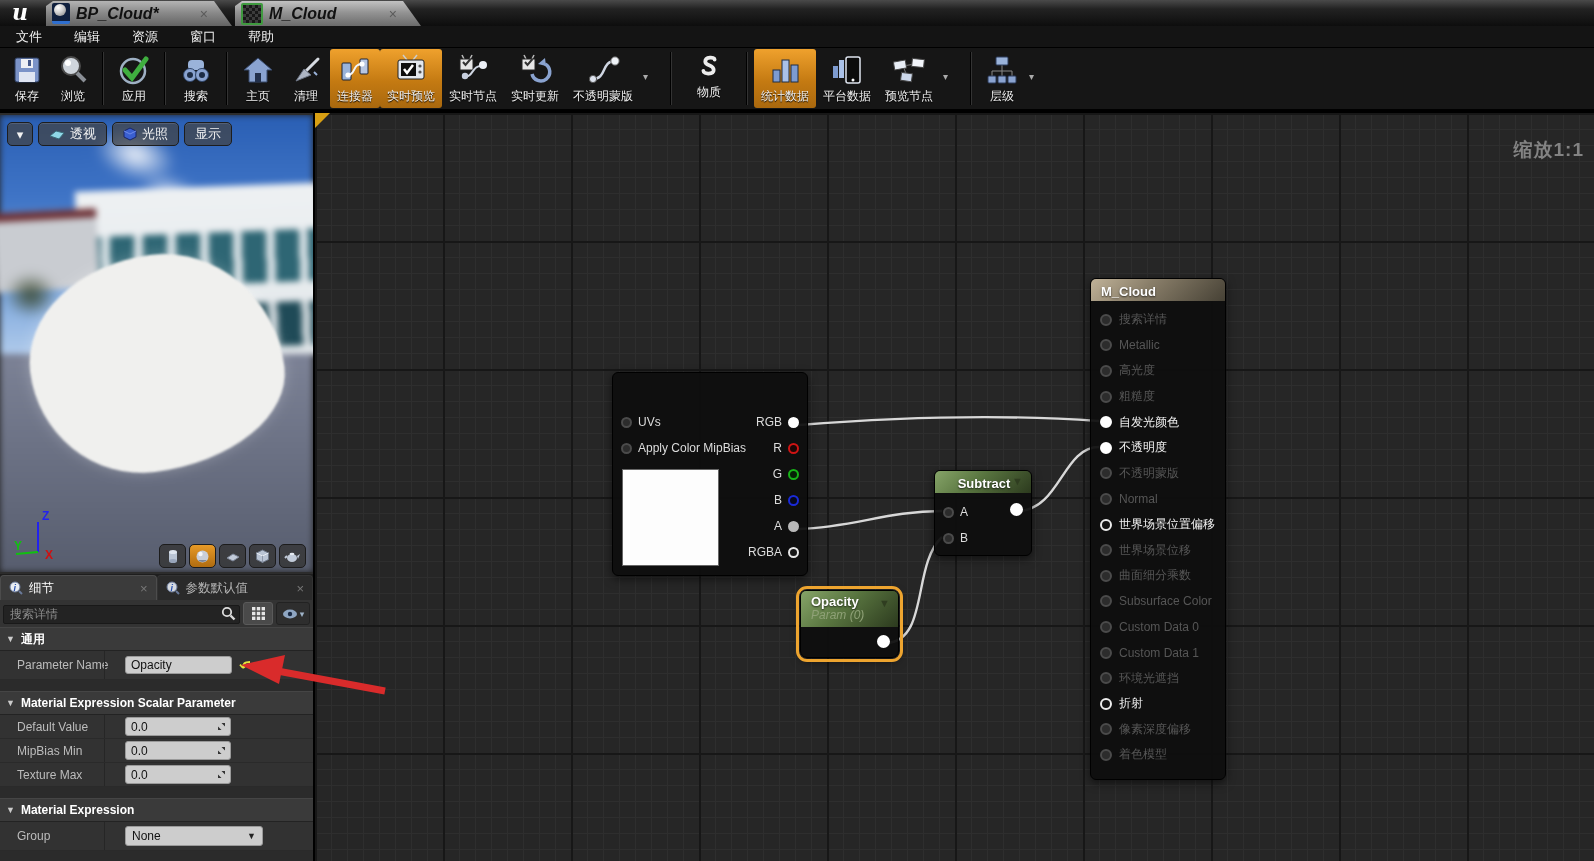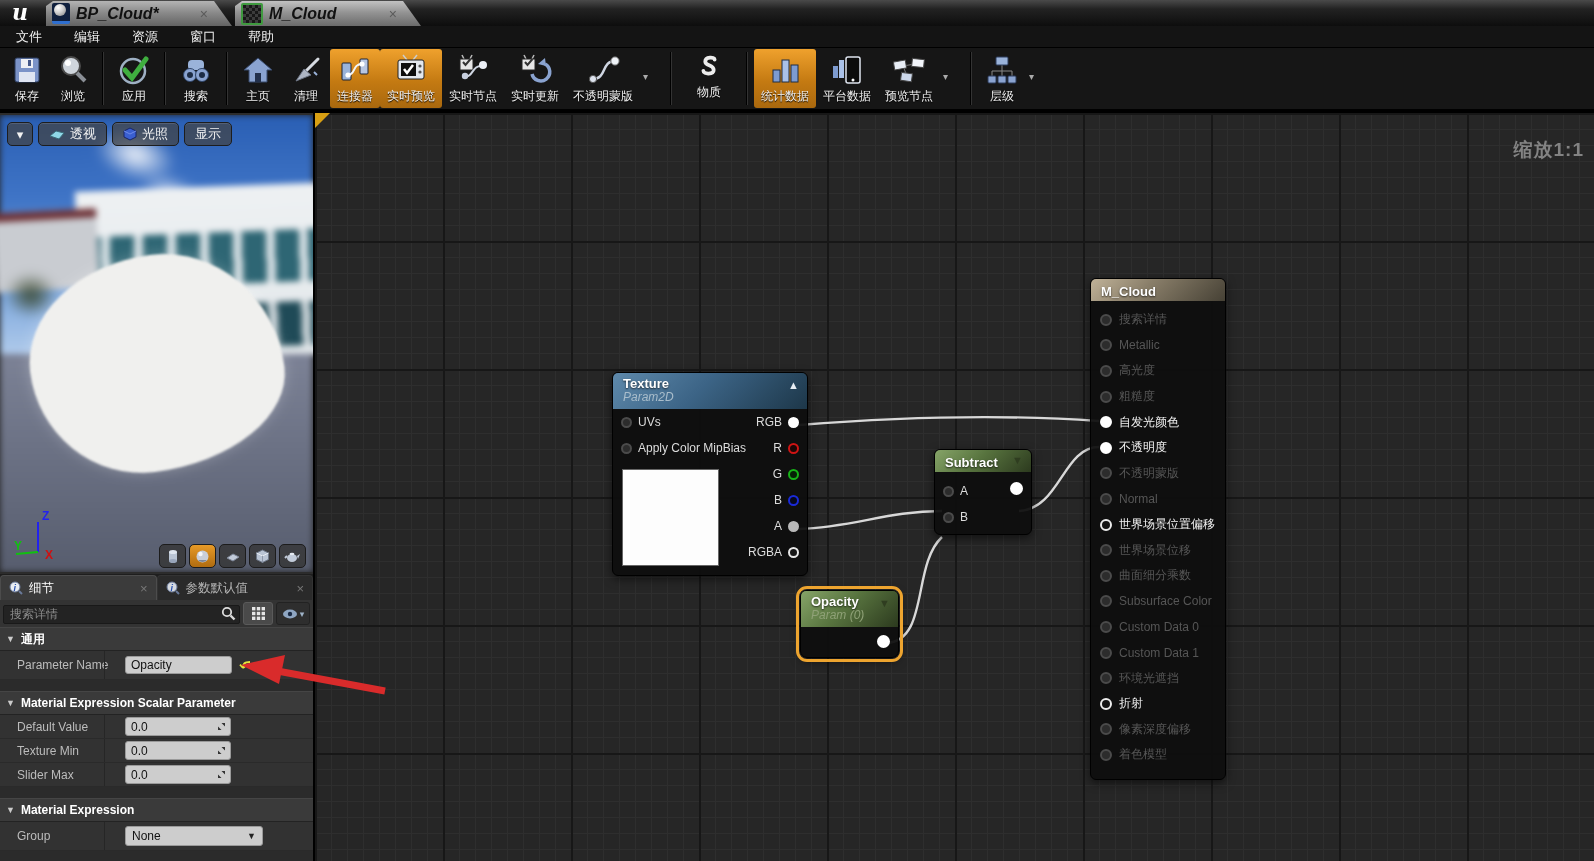--- a/index.html
+++ b/index.html
@@ -159,21 +159,21 @@
   .pc.dim{border-color:#4b4b4b;background:#2c2c2c;}
   .plabel{font-size:12px;color:#dcdcdc;white-space:nowrap;}
   .prow.out{justify-content:flex-end;}
 
   .node-texture{left:297px;top:259px;width:194px;height:202px;}
   .node-texture .nhdr{height:30px;}
   .tex-in{position:absolute;left:0;top:36px;width:150px;}
   .tex-out{position:absolute;right:0;top:36px;width:194px;}
   .tex-preview{position:absolute;left:9px;top:96px;width:95px;height:95px;background:#fdfdfd;border:1px solid #666;}
 
-  .node-subtract{left:619px;top:336px;width:96px;height:84px;}
+  .node-subtract{left:619px;top:357px;width:96px;height:84px;text-align:center;}
   .node-subtract .nhdr{height:16px;}
   .sub-out{position:absolute;right:8px;top:32px;}
 
   .node-opacity{left:485px;top:477px;width:97px;height:66px;outline:3px solid #eda42f;outline-offset:1px;border-radius:7px;}
   .node-opacity .nhdr{height:30px;}
   .op-out{position:absolute;right:8px;top:44px;}
 
   .node-material{left:775px;top:165px;width:134px;height:500px;}
   .node-material .nhdr{height:16px;}
   .mpins{padding-top:6px;}
@@ -574,33 +574,33 @@
       <span class="dfield">
           <span class="num-wrap">
             <input class="num-input" value="0.0" style="">
             <svg width="9" height="9" viewBox="0 0 9 9">
               <path d="M8 1 L8 4.5 L4.5 1 Z M1 8 L4.5 8 L1 4.5 Z" fill="#333"></path>
             </svg>
           </span>
         </span>
     </div>
     <div class="drow">
-      <span class="dlabel">Texture Min</span>
+      <span class="dlabel">MipBias Min</span>
       <span class="dcol-div"></span>
       <span class="dfield">
           <span class="num-wrap">
             <input class="num-input" value="0.0" style="">
             <svg width="9" height="9" viewBox="0 0 9 9">
               <path d="M8 1 L8 4.5 L4.5 1 Z M1 8 L4.5 8 L1 4.5 Z" fill="#333"></path>
             </svg>
           </span>
         </span>
     </div>
     <div class="drow">
-      <span class="dlabel">Slider Max</span>
+      <span class="dlabel">Texture Max</span>
       <span class="dcol-div"></span>
       <span class="dfield">
           <span class="num-wrap">
             <input class="num-input" value="0.0" style="">
             <svg width="9" height="9" viewBox="0 0 9 9">
               <path d="M8 1 L8 4.5 L4.5 1 Z M1 8 L4.5 8 L1 4.5 Z" fill="#333"></path>
             </svg>
           </span>
         </span>
     </div>
@@ -629,25 +629,20 @@
   <div class="zoom-label">缩放1:1</div>
 
   <svg class="wires" width="1279" height="748" viewBox="0 0 1279 748">
     <path d="M484,312 C610,302 700,302 784,308" fill="none" stroke="#d8d8d8" stroke-width="2.4"></path>
     <path d="M484,416 C540,414 572,398 627,398" fill="none" stroke="#d8d8d8" stroke-width="2.4"></path>
     <path d="M572,530 C614,527 597,452 627,424" fill="none" stroke="#d8d8d8" stroke-width="2.4"></path>
     <path d="M704,398 C745,396 748,334 784,334" fill="none" stroke="#d8d8d8" stroke-width="2.4"></path>
   </svg>
 
   <div class="node node-texture">
-    <div class="nhdr hdr-blue">
-      <div class="ntitle">Texture</div>
-      <div class="nsub">Param2D</div>
-      <span class="ncol" style="color:#e8eef4;">▲</span>
-    </div>
     <div class="tex-in">
       <div class="prow">
           <span class="pc dim"></span>
           <span class="plabel">UVs</span>
         </div>
       <div class="prow">
           <span class="pc dim"></span>
           <span class="plabel">Apply Color MipBias</span>
         </div>
     </div>

